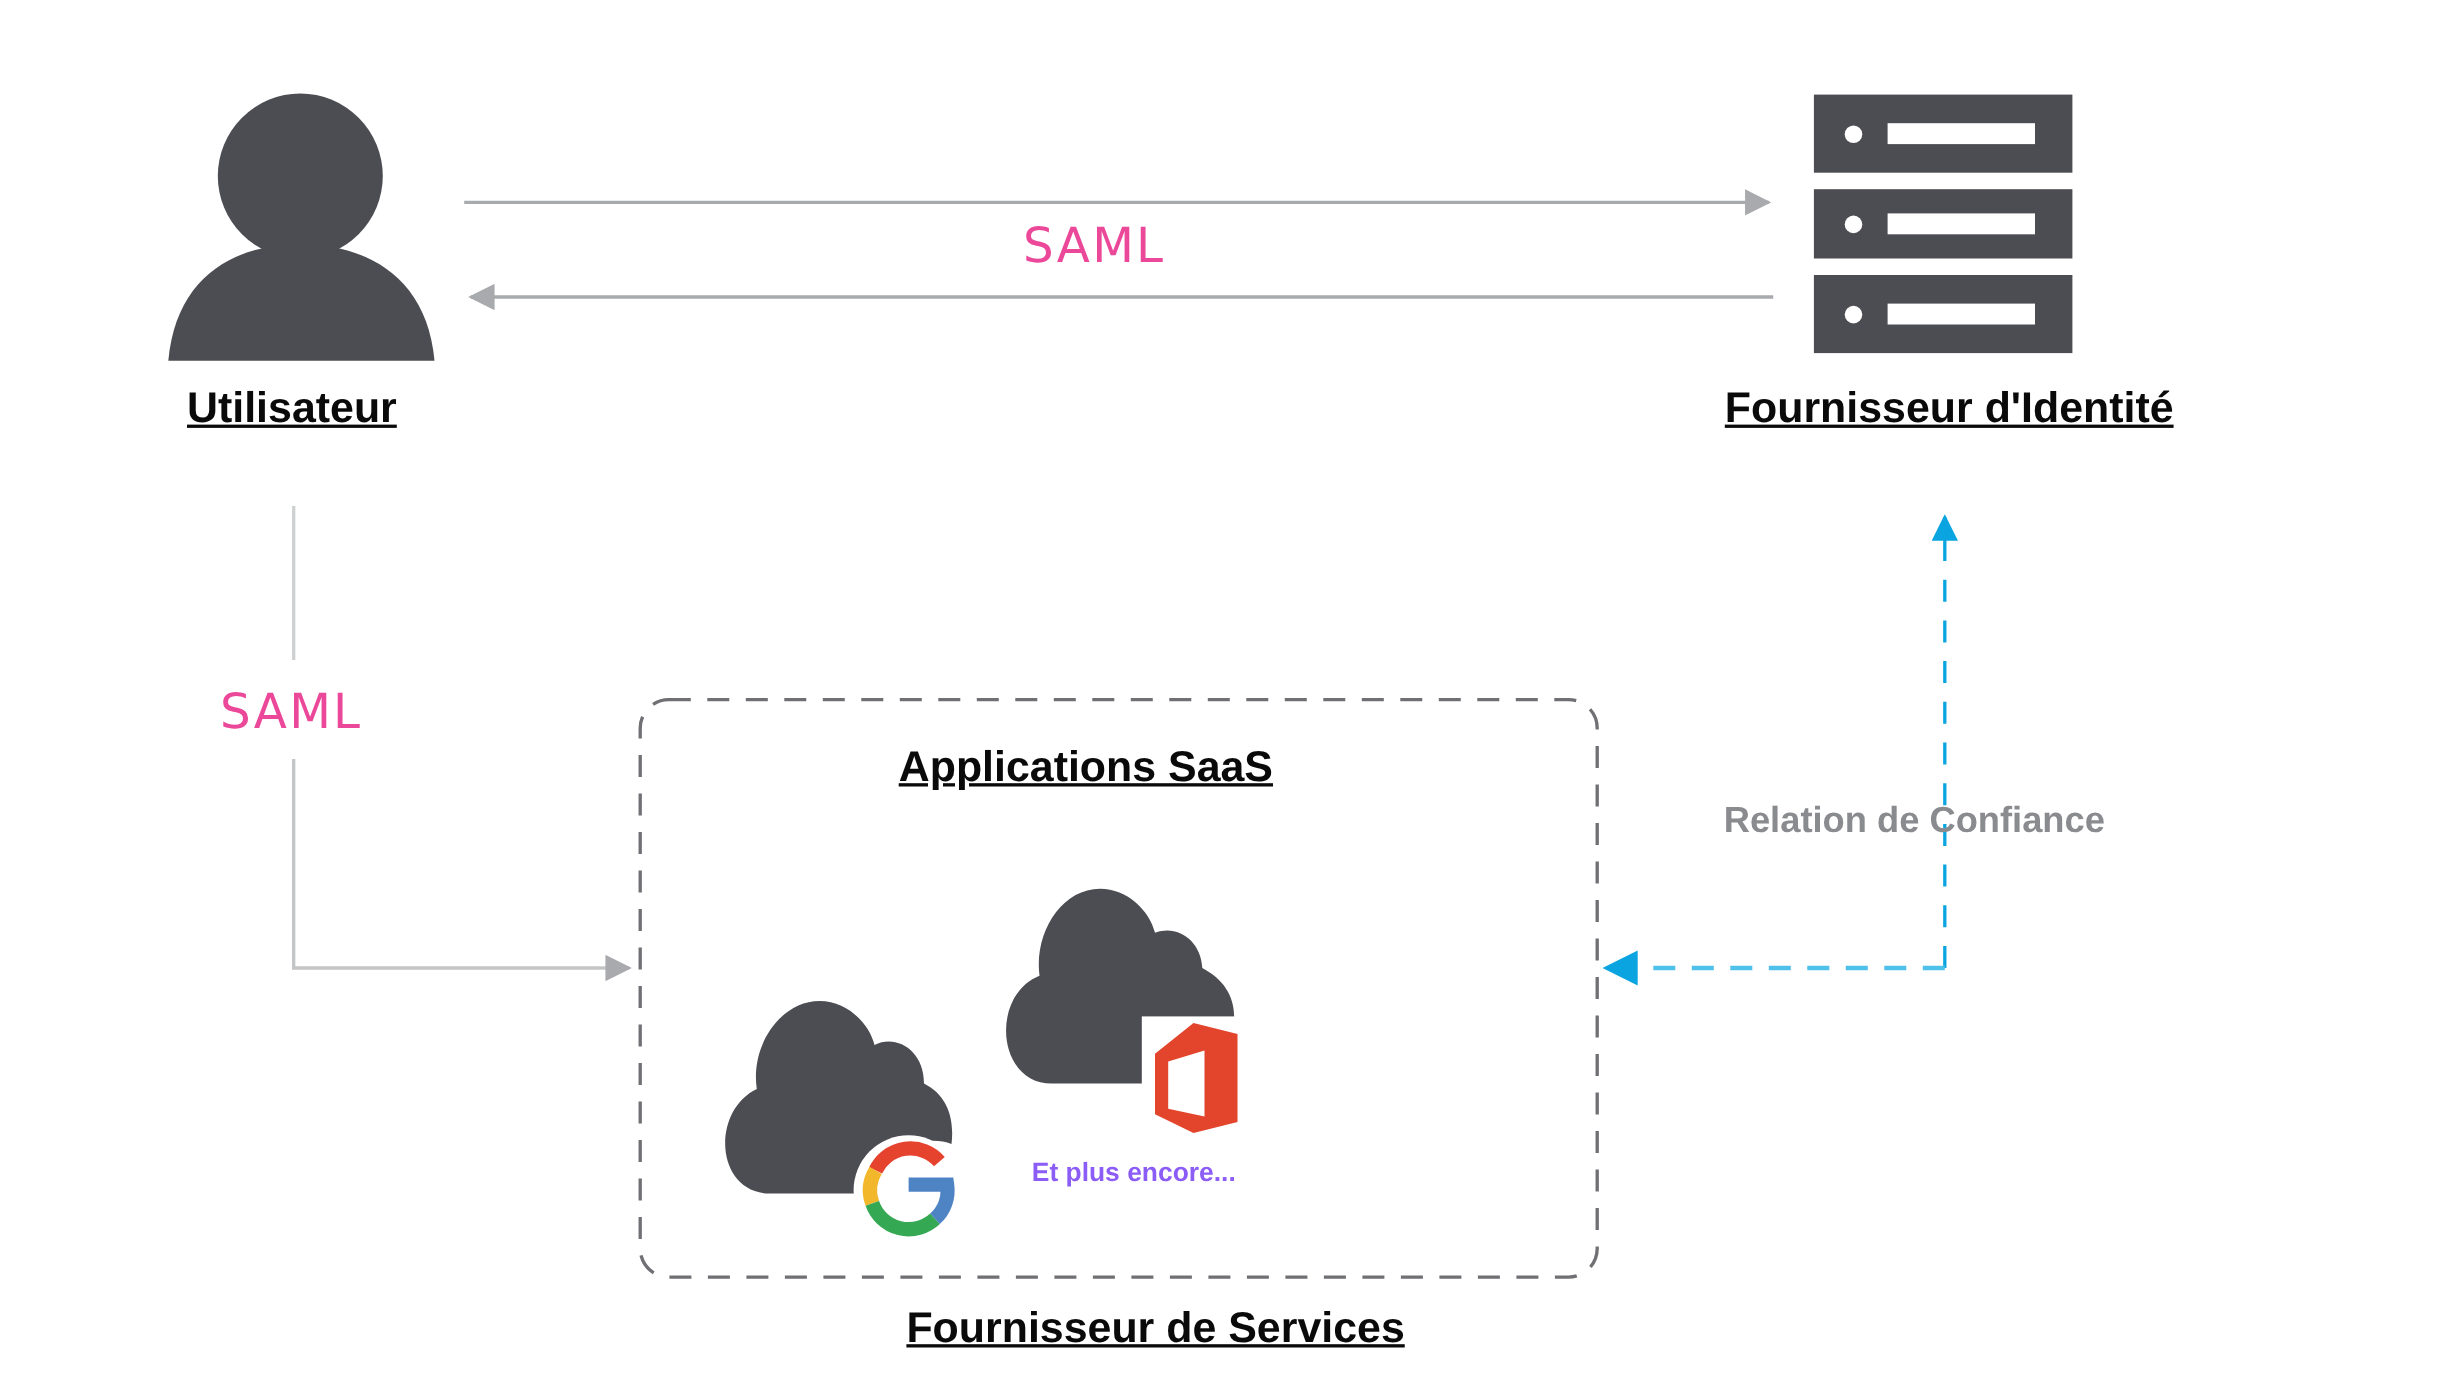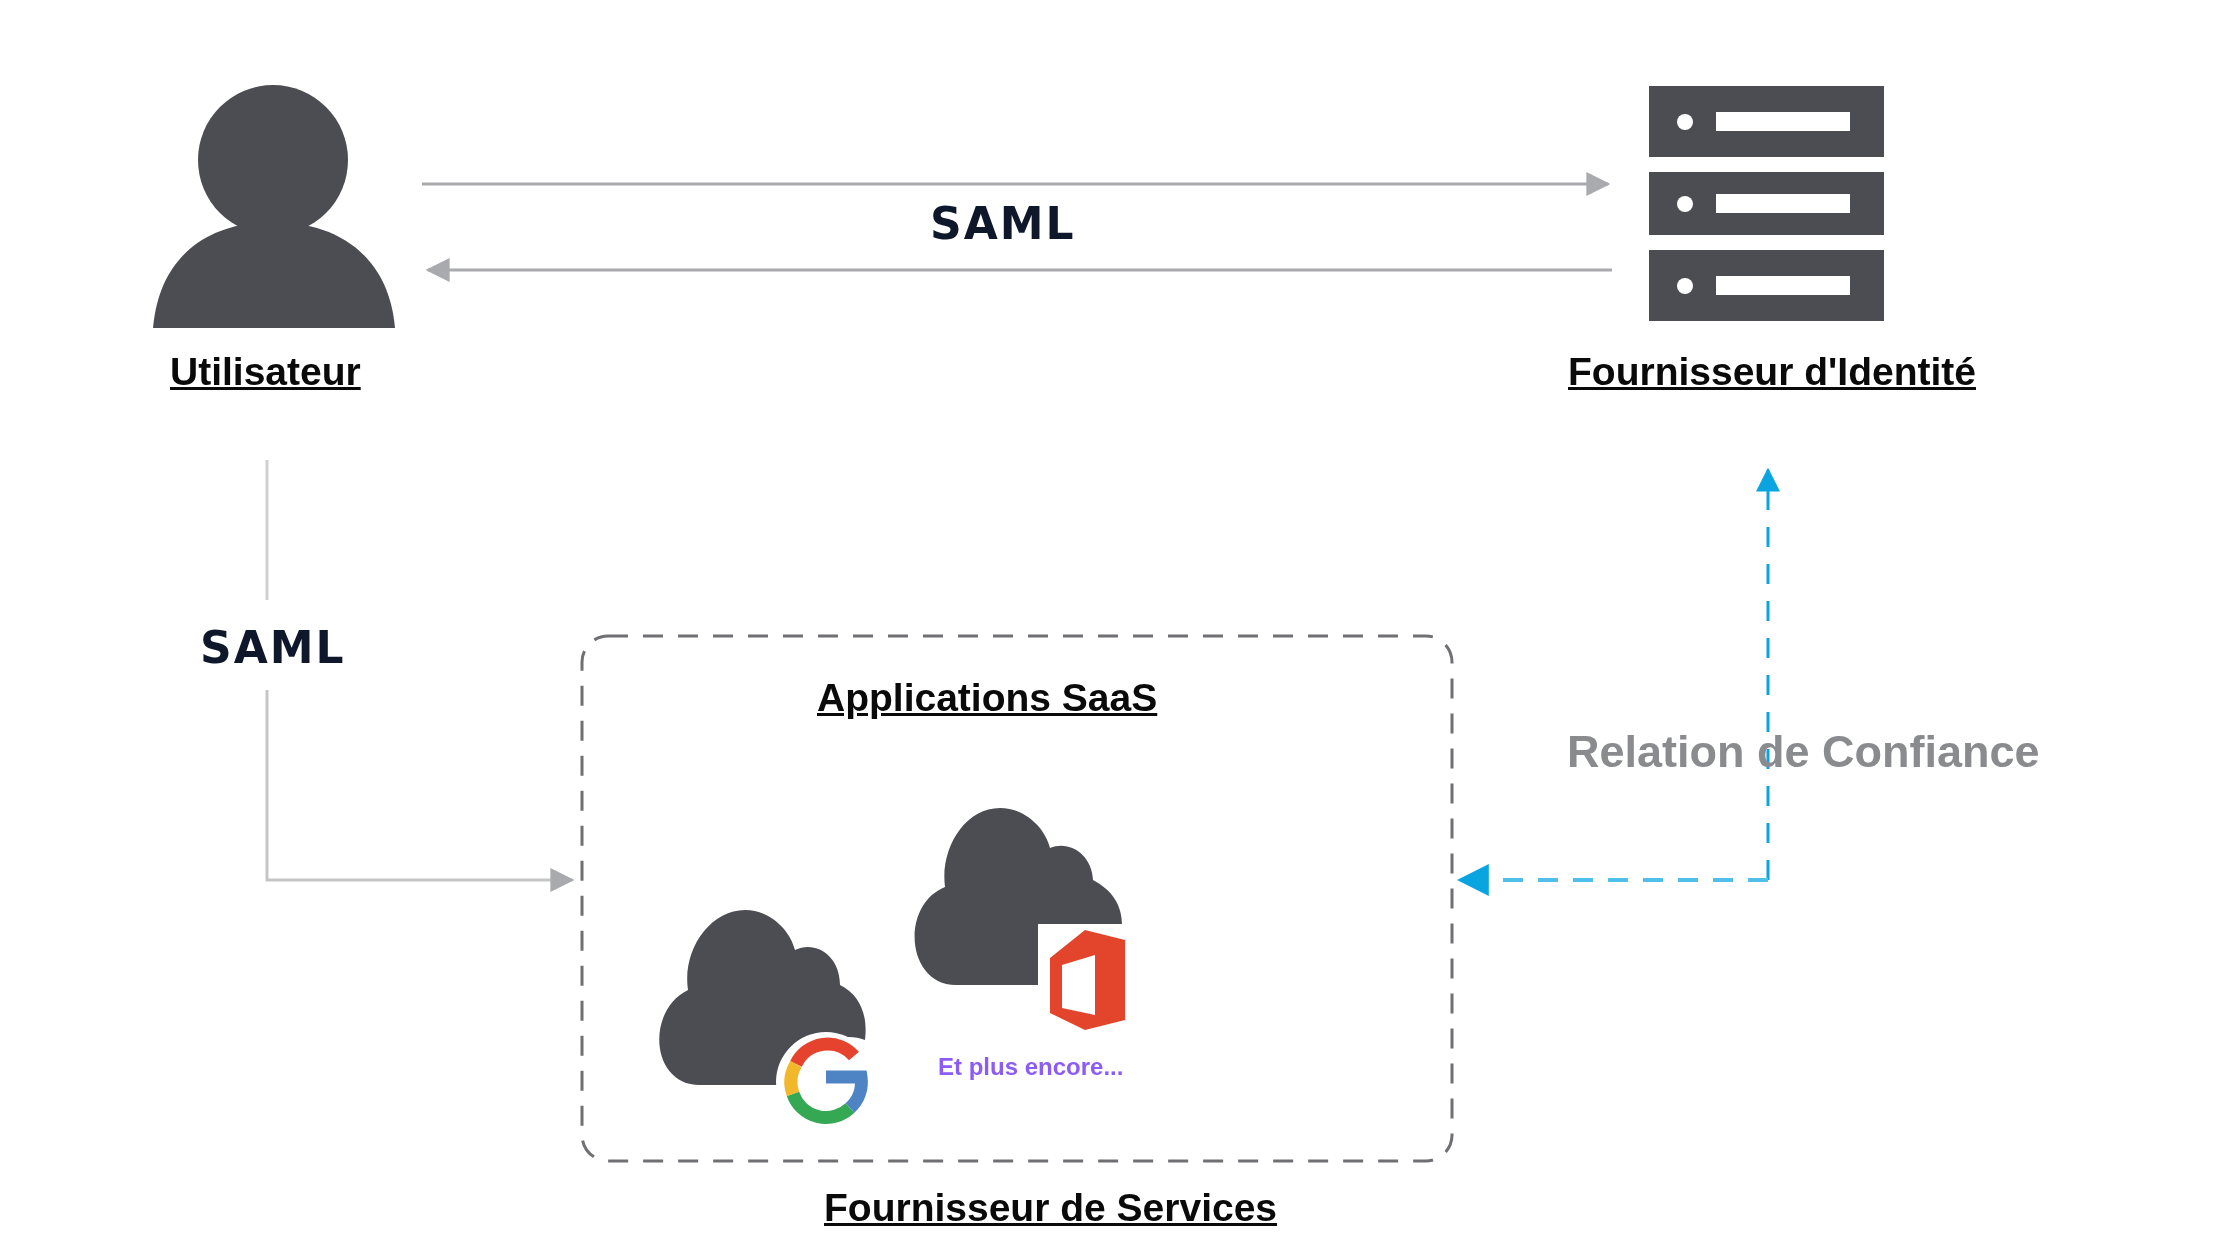--- a/index.html
+++ b/index.html
@@ -1,22 +1,22 @@
 <!DOCTYPE html>
 <html><head>
 <meta charset="utf-8">
 <style>
   html, body { margin: 0; padding: 0; background: #ffffff; }
   body { width: 2240px; height: 1260px; position: relative; overflow: hidden;
          font-family: "Liberation Sans", sans-serif; }
   .abs { position: absolute; }
   .label-bold { font-weight: bold; color: #0a0a0a; font-size: 39px; white-space: nowrap; text-decoration: underline; }
-  .saml { color: #0f172a; font-size: 44px; letter-spacing: 2px; white-space: nowrap;
-          font-family: "DejaVu Sans", sans-serif; font-weight: bold; }
-  .trust { color: #8a8b8f; font-weight: bold; font-size: 45px; white-space: nowrap; }
+  .saml { color: #ec4899; font-size: 44px; letter-spacing: 2px; white-space: nowrap;
+          font-family: "DejaVu Sans", sans-serif; }
+  .trust { color: #8a8b8f; font-weight: bold; font-size: 33px; white-space: nowrap; }
   .more { color: #8b5cf6; font-weight: bold; font-size: 24px; white-space: nowrap; }
   svg.canvas { position: absolute; left: 0; top: 0; }
 </style>
 </head>
 <body>
 
 <svg class="canvas" width="2240" height="1260" viewBox="0 0 2240 1260">
   <defs>
     <marker id="arrGray" viewBox="0 0 10 10" refX="9" refY="5" markerWidth="8" markerHeight="8" orient="auto-start-reverse">
       <path d="M0,0 L10,5 L0,10 z" fill="#a9aaad"></path>

